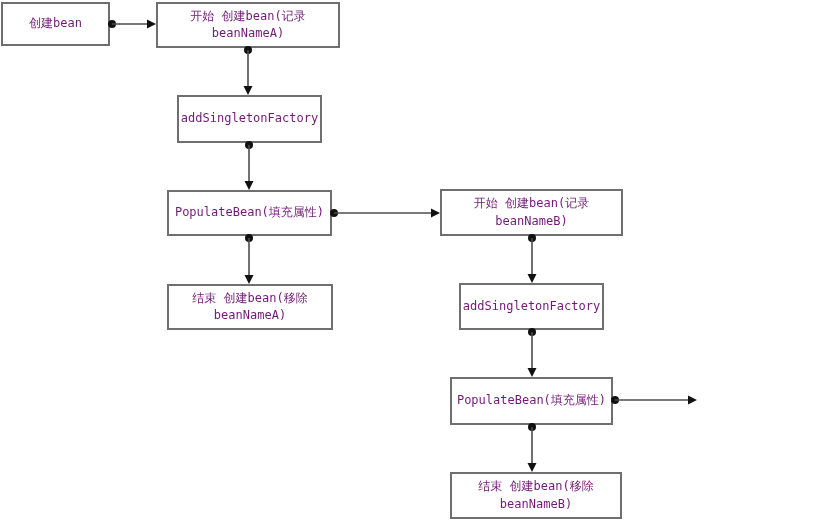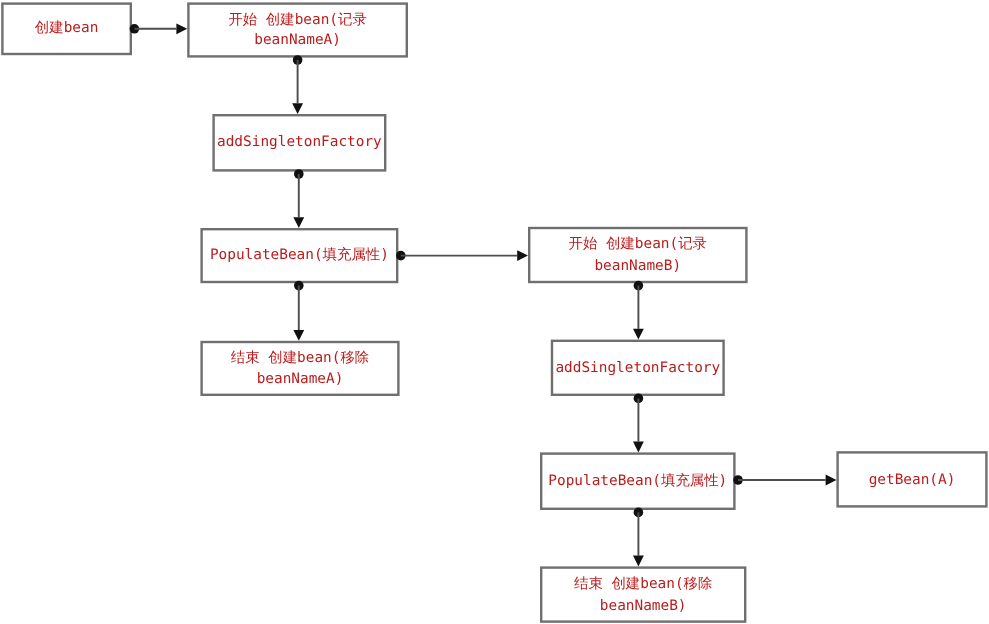--- a/index.html
+++ b/index.html
@@ -7,21 +7,21 @@
     padding: 0;
     background: #ffffff;
   }
   .canvas {
     position: relative;
     width: 824px;
     height: 520px;
     background: #ffffff;
     font-family: "DejaVu Sans Mono", "DejaVu Sans", serif;
     font-size: 12px;
-    color: #b91c1c;
+    color: #701a75;
     overflow: hidden;
   }
   .node {
     position: absolute;
     box-sizing: border-box;
     border: 2px solid #6f6f6f;
     background: #ffffff;
     display: flex;
     align-items: center;
     justify-content: center;
@@ -69,21 +69,20 @@
   <div class="node" style="left:440px; top:189px; width:183px; height:47px;">开始 创建bean(记录
 beanNameB)</div>
 
   <div class="node" style="left:459px; top:283px; width:145px; height:47px;">addSingletonFactory</div>
 
   <div class="node" style="left:450px; top:377px; width:163px; height:48px;">PopulateBean(填充属性)</div>
 
   <div class="node" style="left:450px; top:472px; width:172px; height:47px;">结束 创建bean(移除
 beanNameB)</div>
 
-  <div class="node" style="left:697px; top:376px; width:126px; height:47px;">getBean(A)</div>
 
   <svg class="wires" viewBox="0 0 824 520">
 
     <g>
       <circle cx="112" cy="24" r="4"></circle>
       <line x1="112" y1="24" x2="147" y2="24"></line>
       <polygon points="156,24 147,19.5 147,28.5"></polygon>
     </g>
 
     <g>

